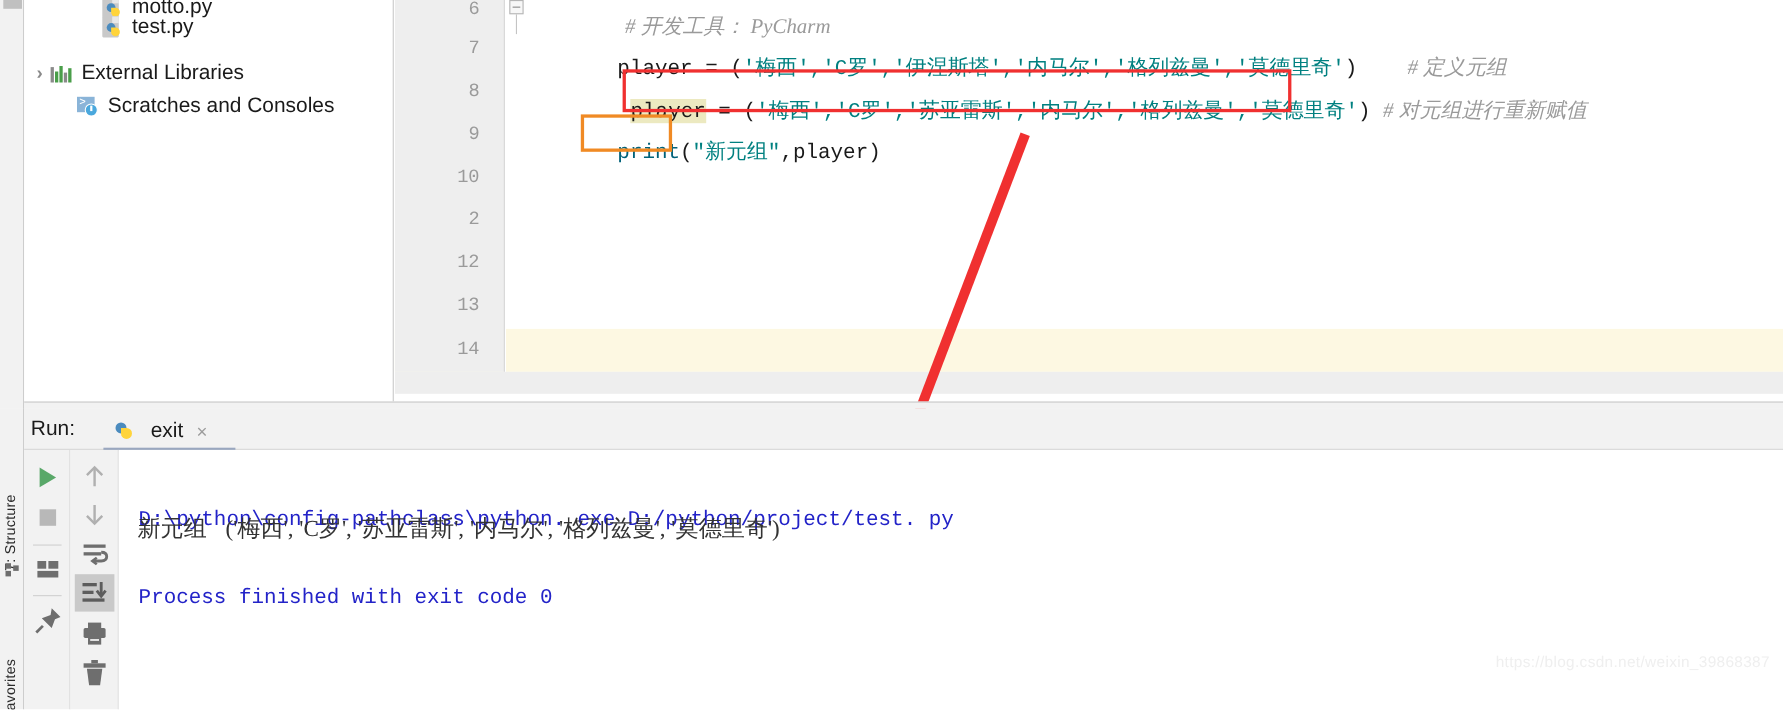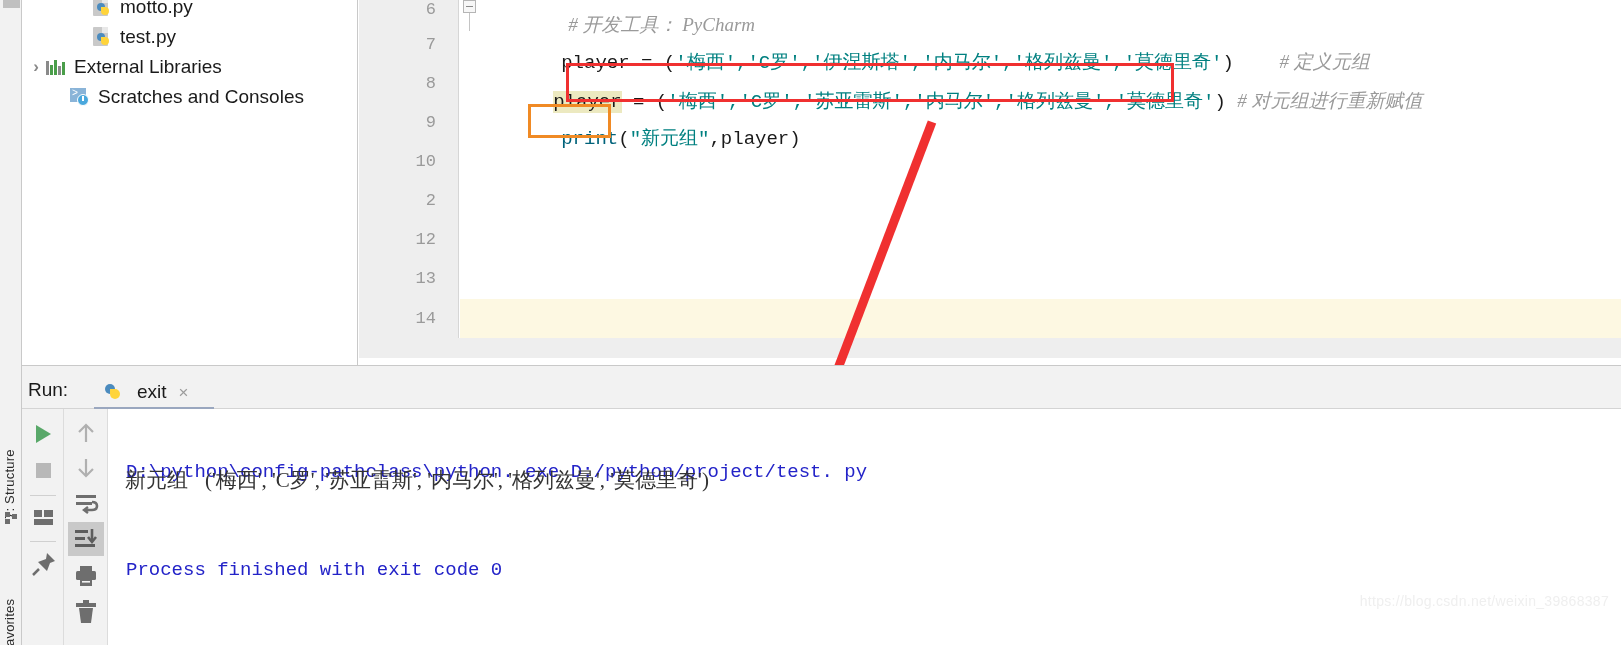--- a/index.html
+++ b/index.html
@@ -202,21 +202,21 @@
     <div class="tree-row" style="left:70px; top:-8px;">
       <span class="ico ico-py">
         <span class="pg"></span>
           <span class="fold"></span>
         <span class="snake-b"></span>
           <span class="snake-y"></span>
       </span>
       <span class="lbl">motto.py</span>
     </div>
 
-    <div class="tree-row" style="left:70px; top:22px;text-align:center;">
+    <div class="tree-row" style="left:70px; top:10px;text-align:center;">
       <span class="ico ico-py">
         <span class="pg"></span>
           <span class="fold"></span>
         <span class="snake-b"></span>
           <span class="snake-y"></span>
       </span>
       <span class="lbl">test.py</span>
     </div>
 
     <div class="tree-row" style="left:4px; top:52px;">
@@ -265,21 +265,21 @@
     <div class="code-area">
 
       <div class="code-line" style="top:-4px; left:17px;">
         <span class="tok-cmt"># 开发工具： PyCharm</span>
       </div>
 
       <div class="code-line" style="top:33px; left:10px;text-align:right;">
         <span class="tok-txt">player</span><span class="tok-txt"> = </span><span class="tok-punc">(</span><span class="tok-str">'梅西','C罗','伊涅斯塔','内马尔','格列兹曼','莫德里奇'</span><span class="tok-punc">)</span><span class="tok-txt">    </span><span class="tok-cmt"># 定义元组</span>
       </div>
 
-      <div class="code-line" style="top:72px; left:2px;">
+      <div class="code-line" style="top:72px; left:22px;">
         <span class="tok-txt ident-hl">player</span><span class="tok-txt"> = </span><span class="tok-punc">(</span><span class="tok-str">'梅西','C罗','苏亚雷斯','内马尔','格列兹曼','莫德里奇'</span><span class="tok-punc">)</span><span class="tok-txt"> </span><span class="tok-cmt"># 对元组进行重新赋值</span>
       </div>
 
       <div class="code-line" style="top:111px; left:10px;">
         <span class="tok-fn">print</span><span class="tok-punc">(</span><span class="tok-str">"新元组"</span><span class="tok-punc">,player)</span>
       </div>
     </div>
   </div>
   <div class="editor-bottom-fill2"></div>
 
@@ -384,17 +384,17 @@
         <rect x="15" y="5" width="6" height="3" fill="#6e6e6e"></rect>
         <path d="M11,13 L25,13 L23,28 L13,28 Z" fill="#6e6e6e"></path>
       </svg>
     </div>
   </div>
 
   <div class="console">
     <div class="con-line" style="top:52px; left:18px;">D:\python\config-pathclass\python. exe D:/python/project/test. py</div>
     <div class="con-line con-cn" style="top:57px; left:17px; font-size:21px;">新元组</div>
     <div class="con-line con-cn" style="top:57px; left:97px; font-size:21px;">('梅西', 'C罗', '苏亚雷斯', '内马尔', '格列兹曼', '莫德里奇')</div>
-    <div class="con-line" style="top:150px; left:18px;">Process finished with exit code 0</div>
+    <div class="con-line" style="top:123px; left:18px;">Process finished with exit code 0</div>
   </div>
 
   <div class="watermark">https://blog.csdn.net/weixin_39868387</div>
 </div>
 
 </body></html>

